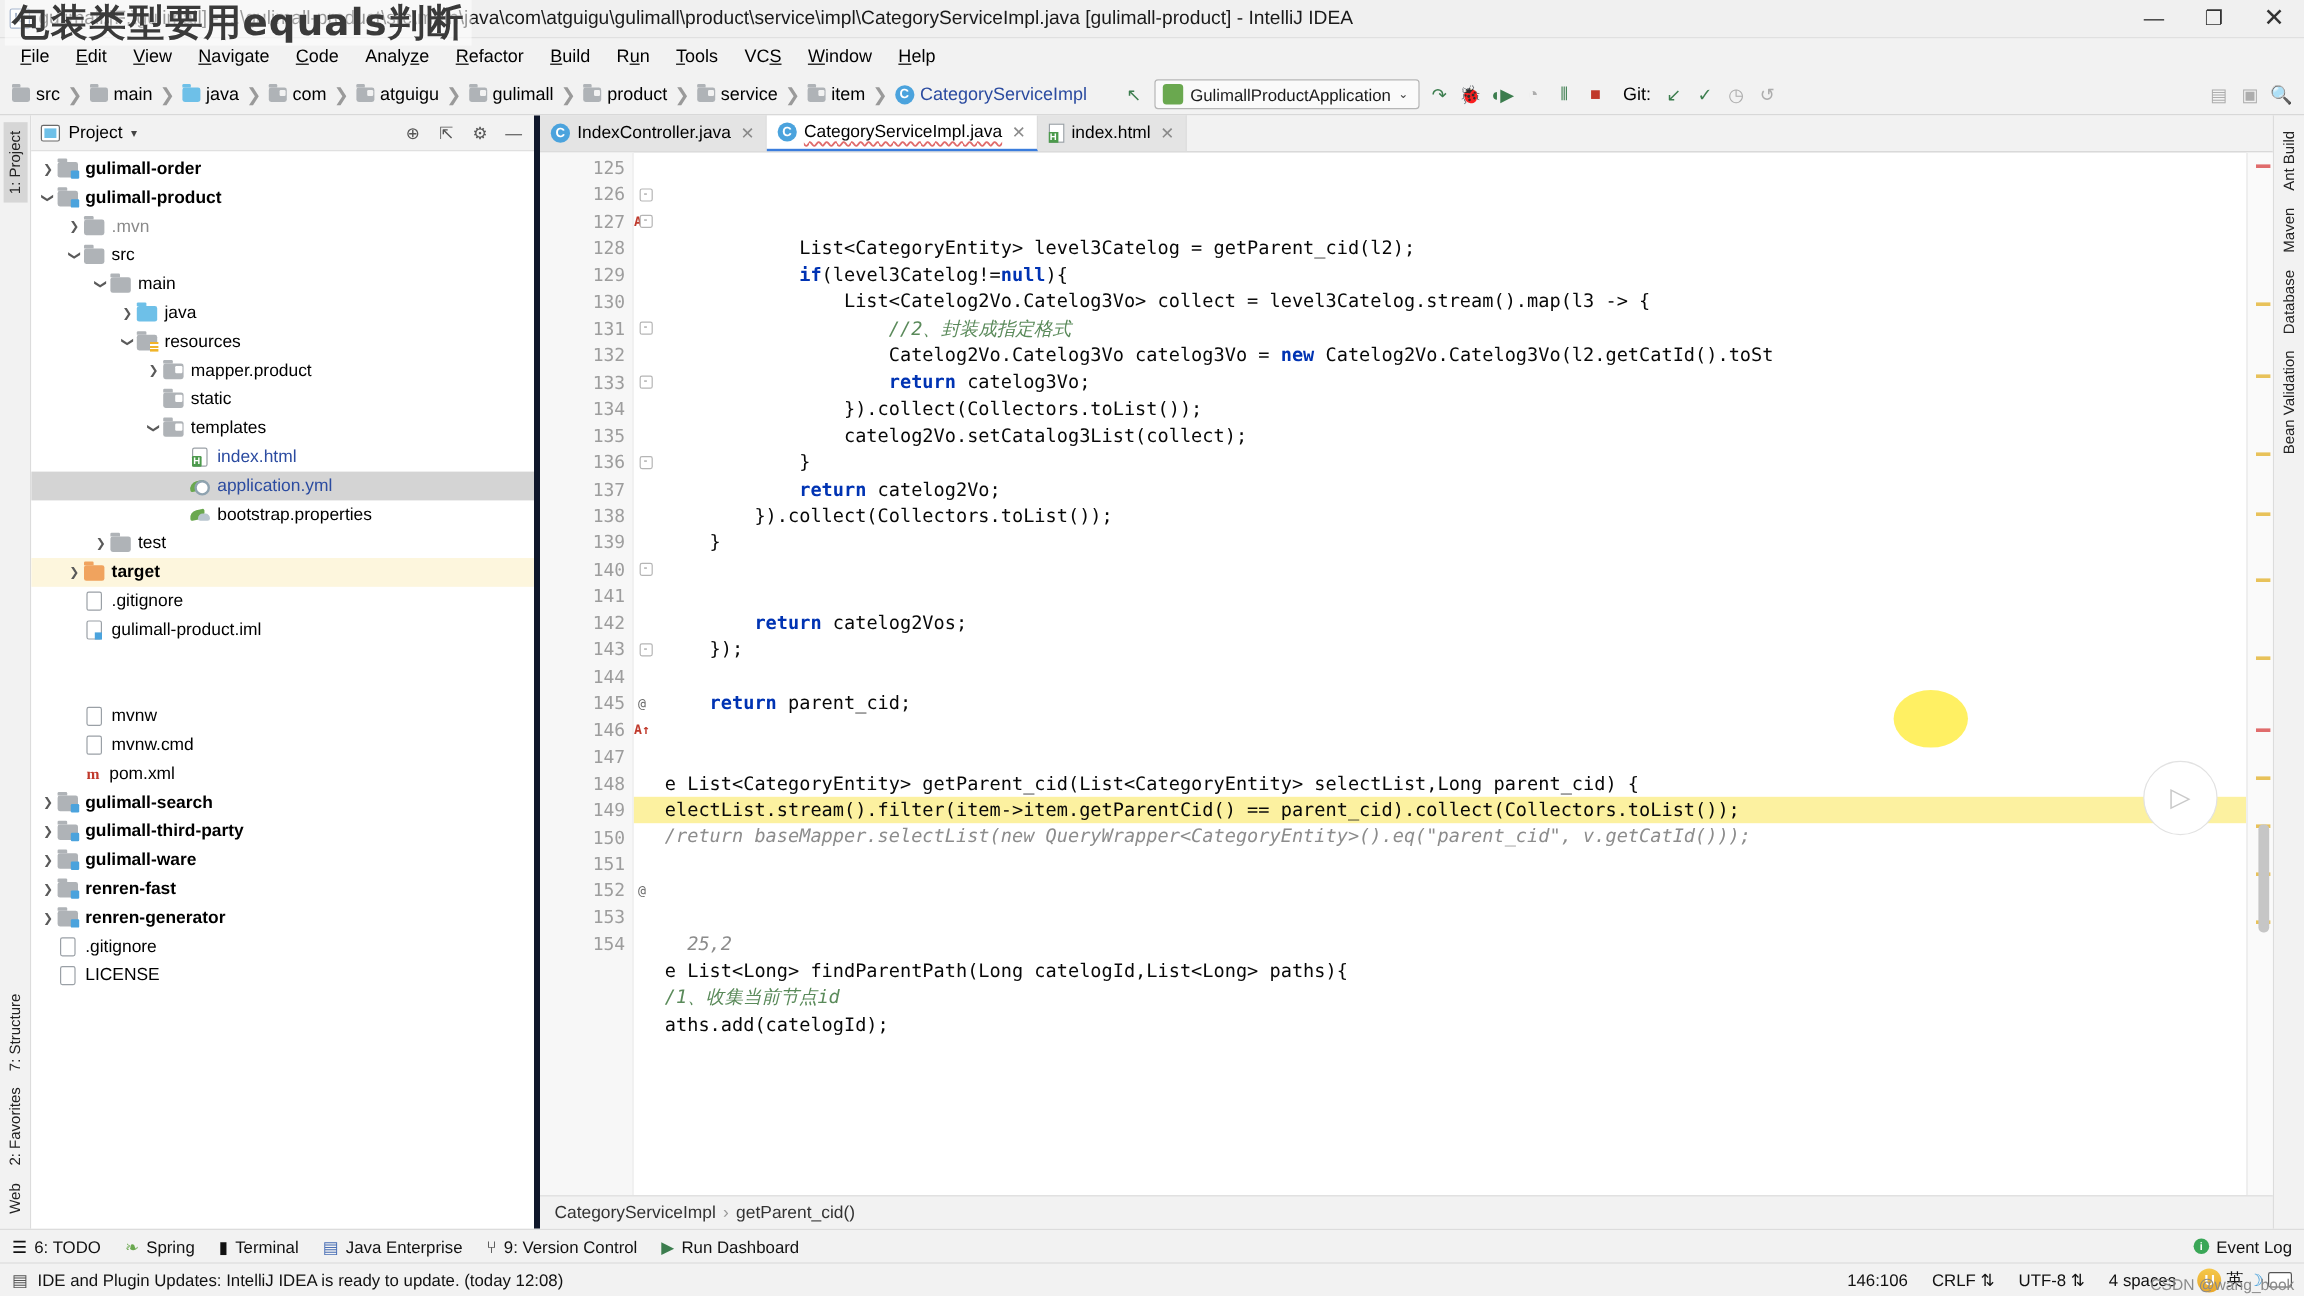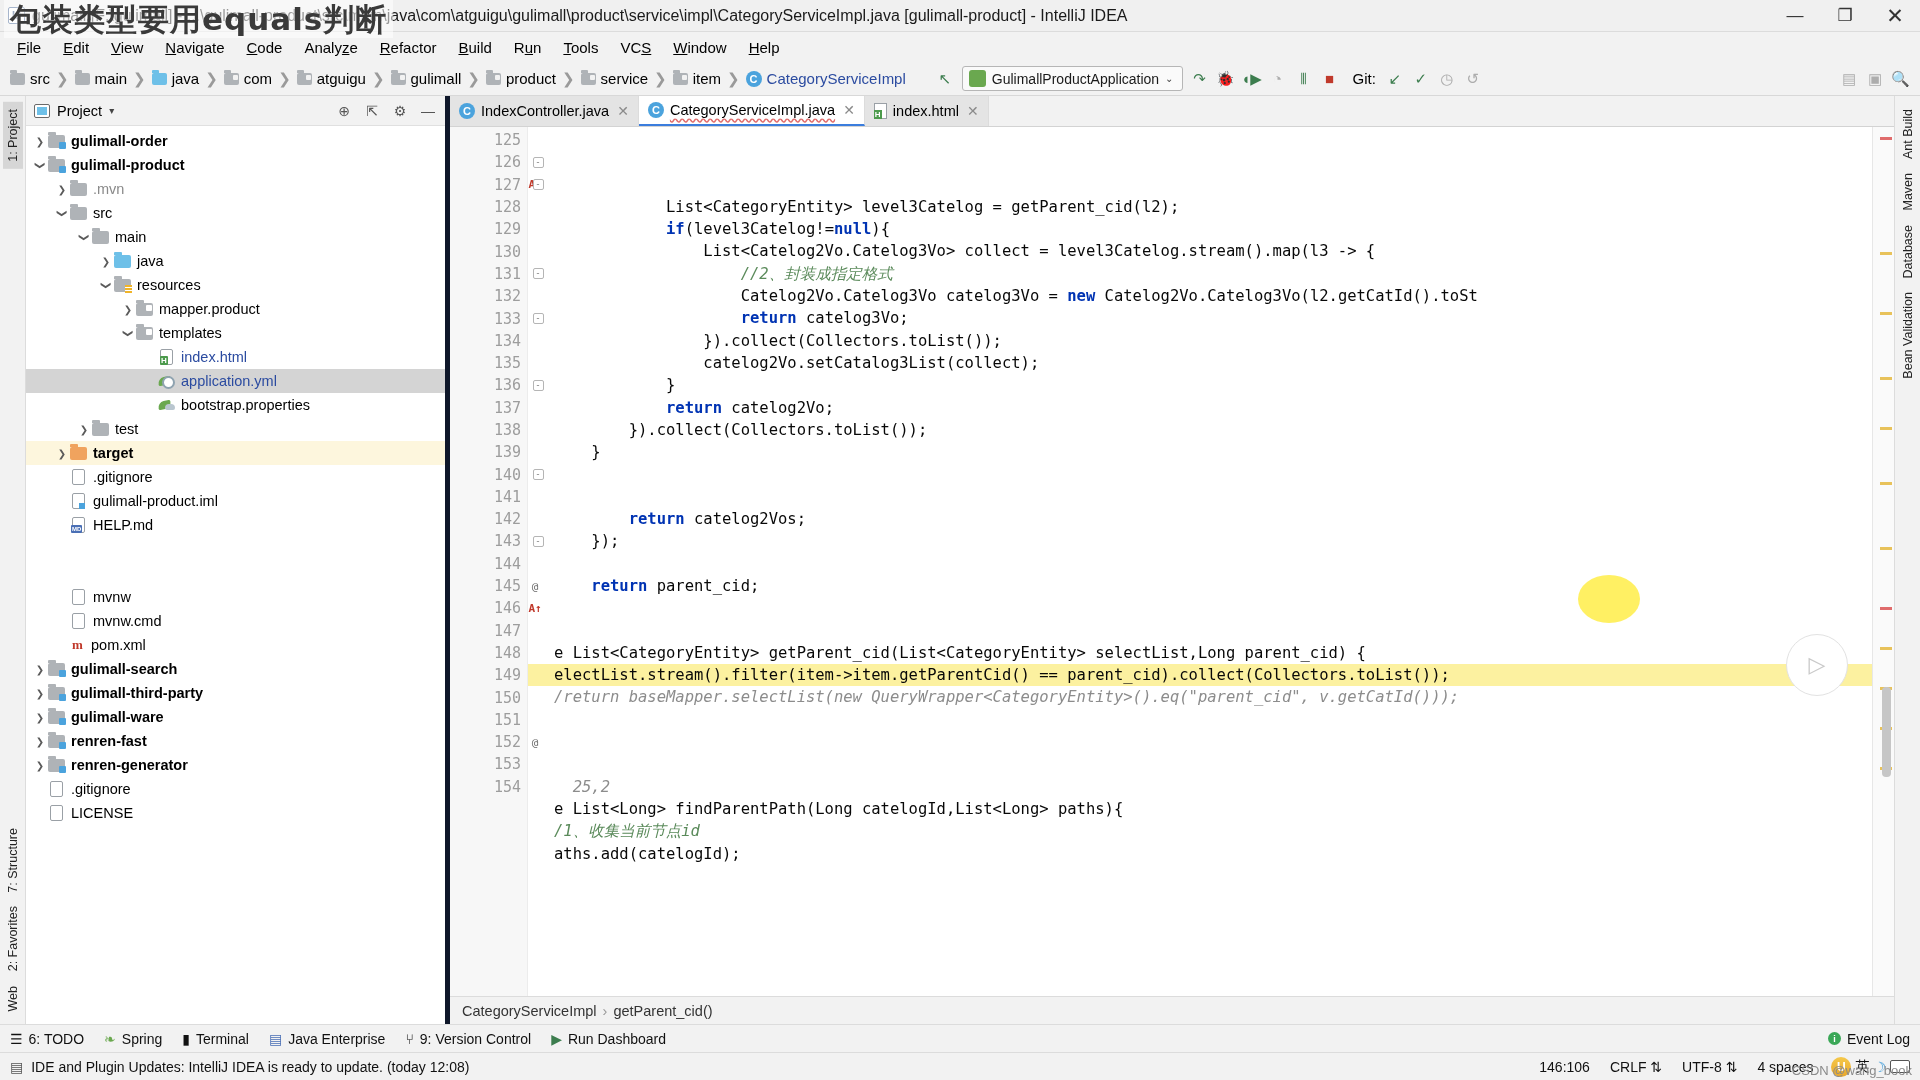--- a/index.html
+++ b/index.html
@@ -444,20 +444,25 @@
             <span class="arrow" style="transform:rotate(90deg)">❯</span>
             <span class="ficon f res"></span>
             <span class="lbl">resources</span>
           </div>
           <div class="row" style="padding-left: 94px;">
             <span class="arrow">❯</span>
             <span class="ficon f pkg"></span>
             <span class="lbl">mapper.product</span>
           </div>
           <div class="row" style="padding-left: 94px;">
+            <span class="arrow none">·</span>
+            <span class="ficon f pkg"></span>
+            <span class="lbl">static</span>
+          </div>
+          <div class="row" style="padding-left: 94px;">
             <span class="arrow" style="transform:rotate(90deg)">❯</span>
             <span class="ficon f pkg"></span>
             <span class="lbl">templates</span>
           </div>
           <div class="row" style="padding-left: 116px;">
             <span class="arrow none">·</span>
             <span class="ficon doc html"></span>
             <span class="lbl blue">index.html</span>
           </div>
           <div class="row sel" style="padding-left: 116px;">
@@ -482,25 +487,20 @@
           </div>
           <div class="row" style="padding-left: 28px;">
             <span class="arrow none">·</span>
             <span class="ficon doc"></span>
             <span class="lbl">.gitignore</span>
           </div>
           <div class="row" style="padding-left: 28px;">
             <span class="arrow none">·</span>
             <span class="ficon doc iml"></span>
             <span class="lbl">gulimall-product.iml</span>
-          </div>
-          <div class="row" style="padding-left: 28px;">
-            <span class="arrow none">·</span>
-            <span class="ficon doc md"></span>
-            <span class="lbl">HELP.md</span>
           </div>
           <div class="row" style="padding-left: 28px; margin-top: 48px;">
             <span class="arrow none">·</span>
             <span class="ficon doc"></span>
             <span class="lbl">mvnw</span>
           </div>
           <div class="row" style="padding-left: 28px;">
             <span class="arrow none">·</span>
             <span class="ficon doc"></span>
             <span class="lbl">mvnw.cmd</span>

